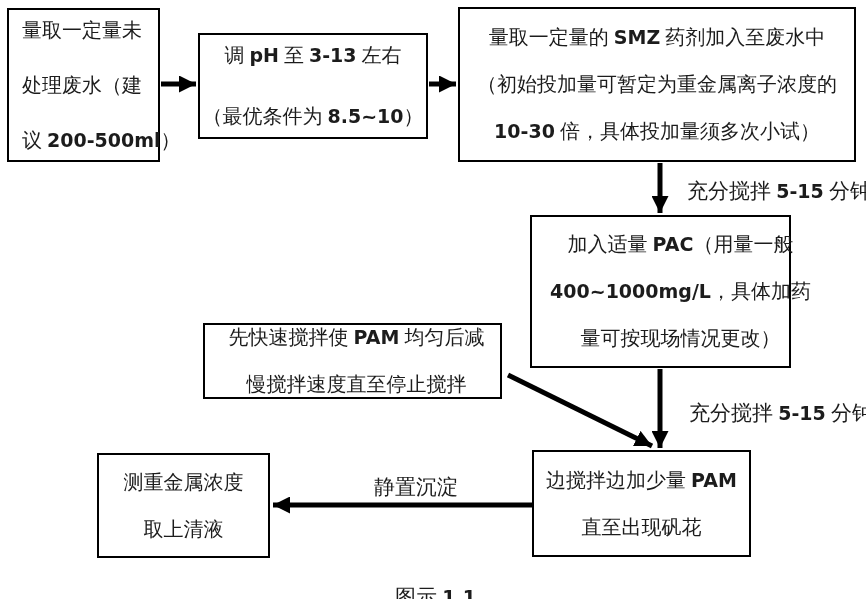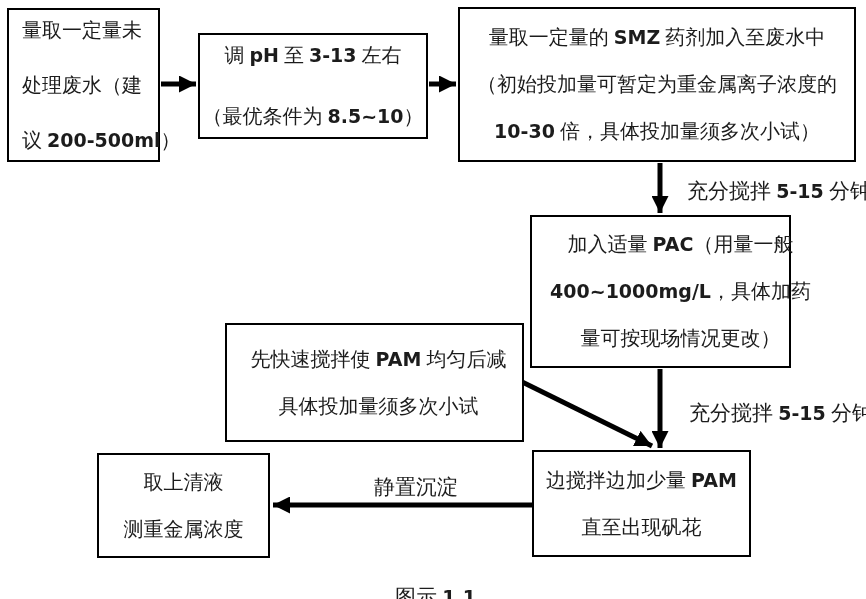--- a/index.html
+++ b/index.html
@@ -57,33 +57,33 @@
     <div class="ln">（初始投加量可暂定为重金属离子浓度的</div>
     <div class="ln"><b>10-30</b> 倍，具体投加量须多次小试）</div>
   </div>
 
   <div class="node" style="left:530px;top:215px;width:261px;height:153px;padding-left:40px;">
     <div class="ln">加入适量 <b>PAC</b>（用量一般</div>
     <div class="ln"><b>400~1000mg/L</b>，具体加药</div>
     <div class="ln">量可按现场情况更改）</div>
   </div>
 
-  <div class="node" style="left:225px;top:323px;width:299px;height:119px;padding-left:8px;">
+  <div class="node" style="left:203px;top:323px;width:299px;height:76px;padding-left:8px;">
     <div class="ln">先快速搅拌使 <b>PAM</b> 均匀后减</div>
-    <div class="ln">具体投加量须多次小试</div>
+    <div class="ln">慢搅拌速度直至停止搅拌</div>
   </div>
 
   <div class="node" style="left:532px;top:450px;width:219px;height:107px;">
     <div class="ln">边搅拌边加少量 <b>PAM</b></div>
     <div class="ln">直至出现矾花</div>
   </div>
 
   <div class="node" style="left:97px;top:453px;width:173px;height:105px;">
+    <div class="ln">测重金属浓度</div>
     <div class="ln">取上清液</div>
-    <div class="ln">测重金属浓度</div>
   </div>
 
   <div class="lbl" style="left:687px;top:177px;">充分搅拌 <b>5-15</b> 分钟</div>
 
   <div class="lbl" style="left:689px;top:399px;">充分搅拌 <b>5-15</b> 分钟</div>
 
   <div class="lbl" style="left:374px;top:473px;">静置沉淀</div>
 
   <div class="lbl" style="left:395px;top:565px;margin-top:18px;">图示 <b>1.1</b></div>
 

